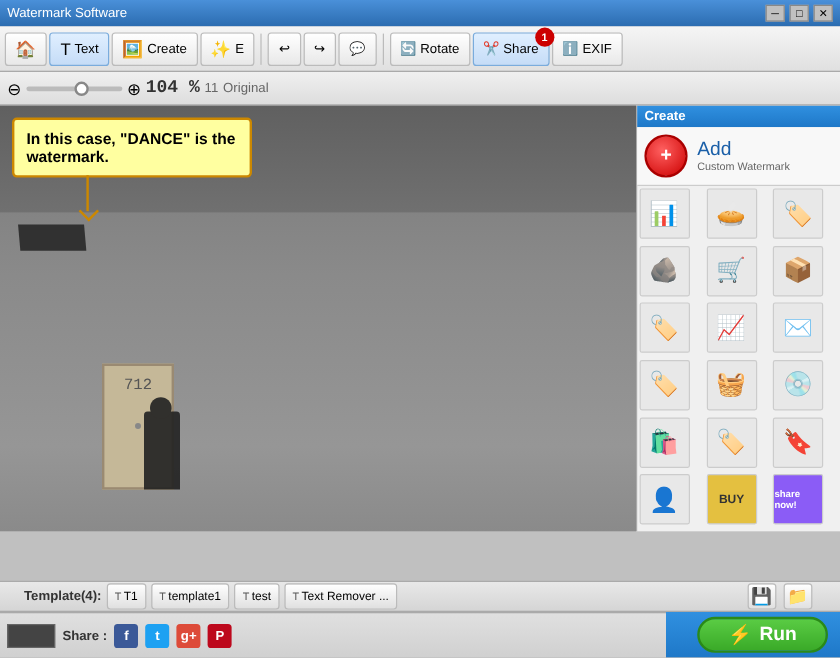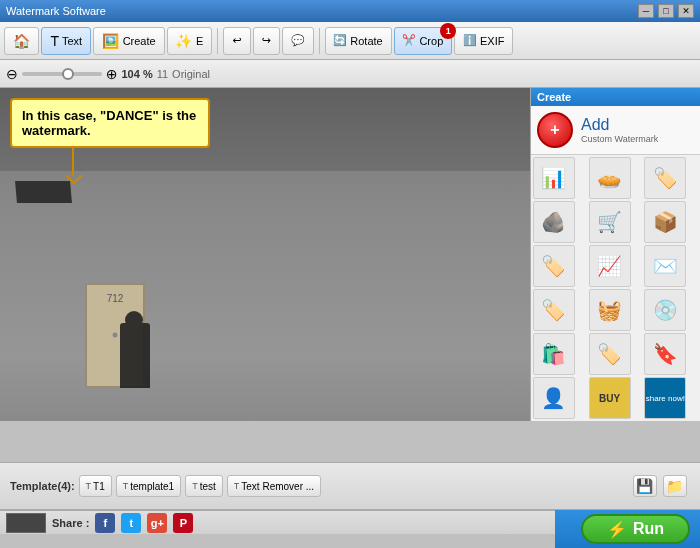--- a/index.html
+++ b/index.html
@@ -58,21 +58,21 @@
       height: 28px;
       display: flex;
       align-items: center;
       padding: 0 6px;
       border-bottom: 1px solid #aaa;
       gap: 6px;
     }
     .zoom-control { display: flex; align-items: center; gap: 4px; font-size: 11px; }
     .zoom-slider { width: 80px; height: 4px; background: #bbb; border-radius: 2px; position: relative; }
     .zoom-thumb { width: 12px; height: 12px; background: #fff; border: 2px solid #888; border-radius: 50%; position: absolute; top: -4px; left: 40px; }
-    .zoom-pct { font-size: 11px; font-weight: bold; color: #333; }
+    .zoom-pct { font-size: 15px; font-weight: bold; color: #333; font-family: Liberation Mono, monospace; }
 
     
     .tooltip-bubble {
       position: absolute;
       top: 10px;
       left: 10px;
       background: #ffffa0;
       border: 2px solid #cc8800;
       border-radius: 4px;
       padding: 8px 10px;
@@ -174,24 +174,24 @@
       border: 1px solid #ccc;
       display: flex; align-items: center; justify-content: center;
       font-size: 20px;
       cursor: pointer;
       border-radius: 2px;
     }
 
     
     .template-bar {
       background: linear-gradient(to bottom, #e8e8e8, #d5d5d5);
-      height: 48px;
-      display: flex;
-      align-items: center;
-      padding: 0 10px;
+      height: 26px;
+      display: flex;
+      align-items: center;
+      padding: 0 20px;
       gap: 4px;
       border-top: 1px solid #aaa;
       border-bottom: 1px solid #aaa;
       font-size: 11px;
       margin-top: 41px;
     }
     .template-label { color: #333; font-weight: bold; }
     .template-tab {
       display: flex; align-items: center; gap: 2px;
       padding: 2px 6px;
@@ -200,21 +200,21 @@
       border-radius: 3px;
       cursor: pointer;
       font-size: 10px;
       height: 22px;
     }
     .template-tab-icon { color: #555; font-size: 9px; }
 
     
     .bottom-bar {
       background: linear-gradient(to bottom, #e0e0e0, #d0d0d0);
-      height: 24px;
+      height: 38px;
       display: flex;
       align-items: center;
       padding: 0 6px;
       gap: 6px;
       border-top: 1px solid #aaa;
     }
     .share-label { font-size: 11px; color: #333; font-weight: bold; }
     .social-btn {
       width: 20px; height: 20px;
       border-radius: 3px;
@@ -335,21 +335,21 @@
       <span>💬</span>
     </div>
     <div class="toolbar-sep"></div>
     <div class="toolbar-btn">
       <span>🔄</span>
       <span>Rotate</span>
     </div>
     <div class="sec-btn-wrap">
       <div class="toolbar-btn active">
         <span>✂️</span>
-        <span>Crop</span>
+        <span>Share</span>
       </div>
       <div class="badge-red">1</div>
     </div>
     <div class="toolbar-btn">
       <span>ℹ️</span>
       <span>EXIF</span>
     </div>
   </div>
 
   <div class="secondary-toolbar">
@@ -370,21 +370,21 @@
     <div class="canvas-container">
 
       <div class="scene">
         <div class="wall"></div>
 
         <div style="position:absolute; top:0; left:0; right:0; height:25%; background:linear-gradient(to bottom, #606060, #707070);"></div>
 
         <div style="position:absolute; top:28%; left:3%; width:55px; height:22px; background:#222; transform:skew(5deg); opacity:0.85;"></div>
 
         <div style="position:absolute; bottom:10%; left:85px; width:60px; height:105px; background:#c5b898; border:2px solid #9a8a72;">
-          <div style="position:absolute; top:8px; left:50%; transform:translateX(-50%); font-size:10px; color:#555; font-family:Liberation Sans, sans-serif;">712</div>
+          <div style="position:absolute; top:8px; left:50%; transform:translateX(-50%); font-size:13px; color:#555; font-family:Liberation Mono, monospace;">712</div>
           <div style="position:absolute; top:50%; left:50%; transform:translate(-50%,-50%); width:5px; height:5px; background:#888; border-radius:50%;"></div>
         </div>
 
         <div style="position:absolute; bottom:10%; left:120px; width:30px; height:65px; background:#222; border-radius:3px 3px 0 0; opacity:0.9;">
           <div style="position:absolute; top:-12px; left:5px; width:18px; height:18px; background:#222; border-radius:50%;"></div>
         </div>
       </div>
 
       <div class="tooltip-bubble">
         <span>In this case, "DANCE" is the watermark.</span>
@@ -417,21 +417,21 @@
         <div class="sample-item">📈</div>
         <div class="sample-item">✉️</div>
         <div class="sample-item">🏷️</div>
         <div class="sample-item">🧺</div>
         <div class="sample-item">💿</div>
         <div class="sample-item">🛍️</div>
         <div class="sample-item">🏷️</div>
         <div class="sample-item">🔖</div>
         <div class="sample-item">👤</div>
         <div class="sample-item" style="font-size:10px;color:#333; background:#e4c040; font-weight:bold;">BUY</div>
-        <div class="sample-item" style="font-size:8px;color:#fff; background:#0369a1; font-weight:normal;">share now!</div>
+        <div class="sample-item" style="font-size:8px;color:#fff; background:#8b5cf6; font-weight:bold;">share now!</div>
       </div>
     </div>
   </div>
 
   <div>
 
     <div class="template-bar">
       <span class="template-label">Template(4):</span>
       <div class="template-tab">
         <span class="template-tab-icon">T</span>

